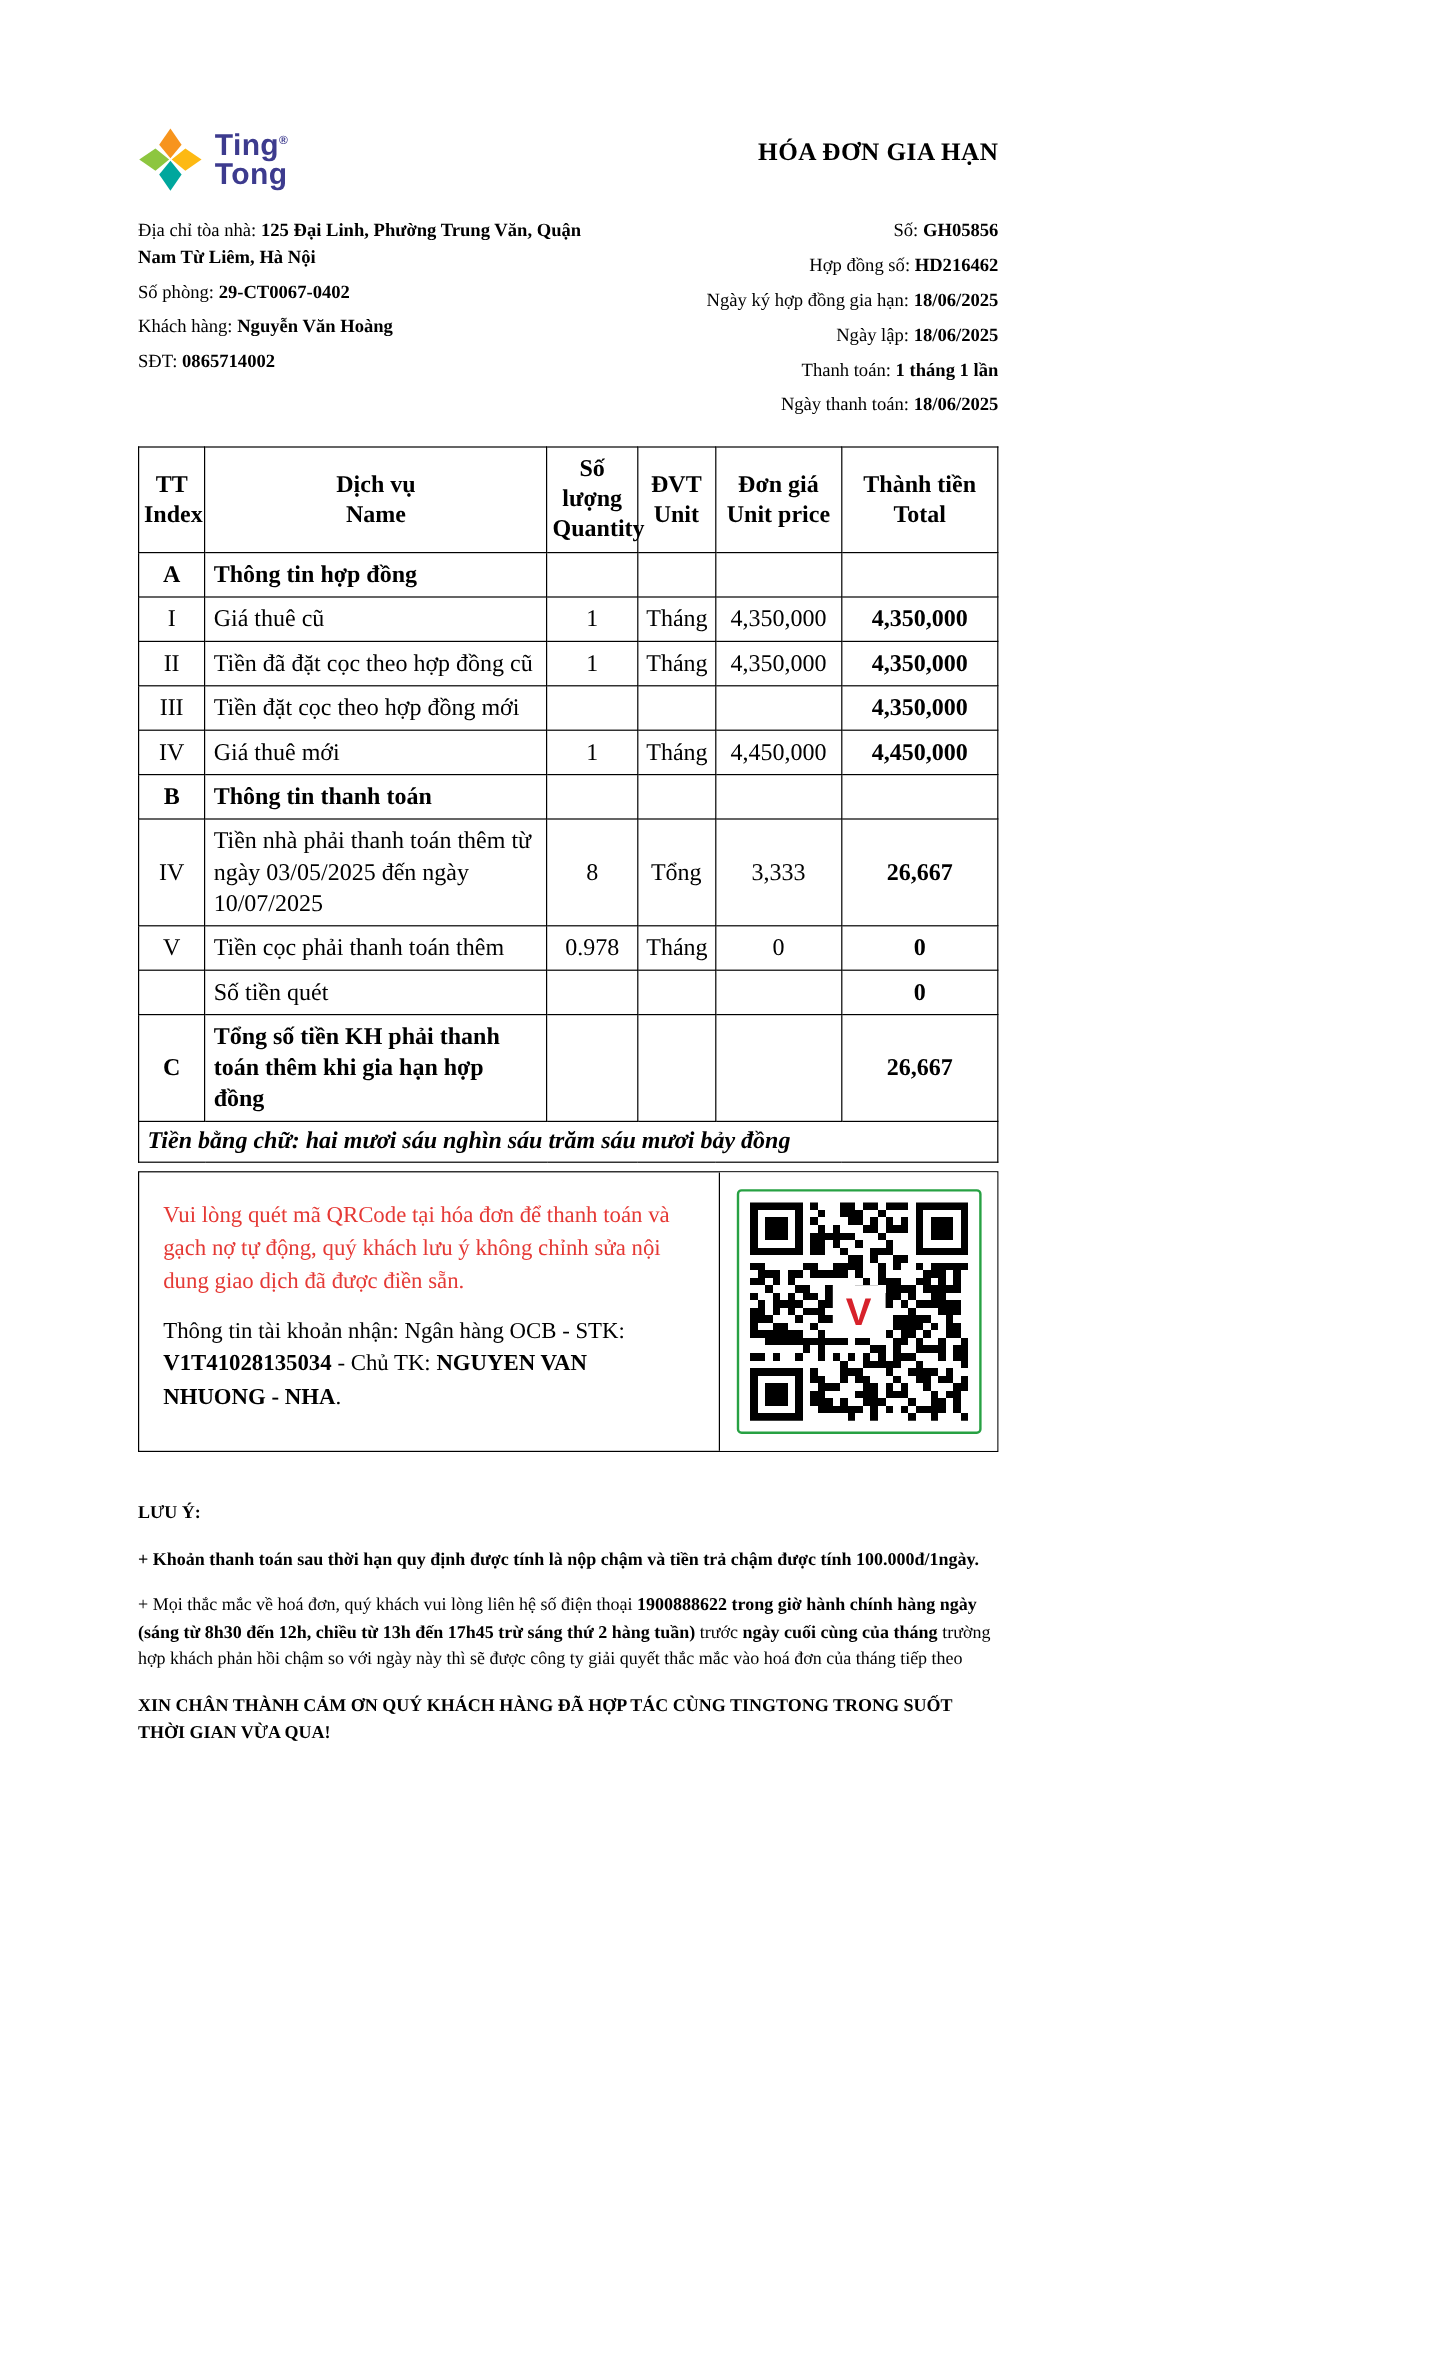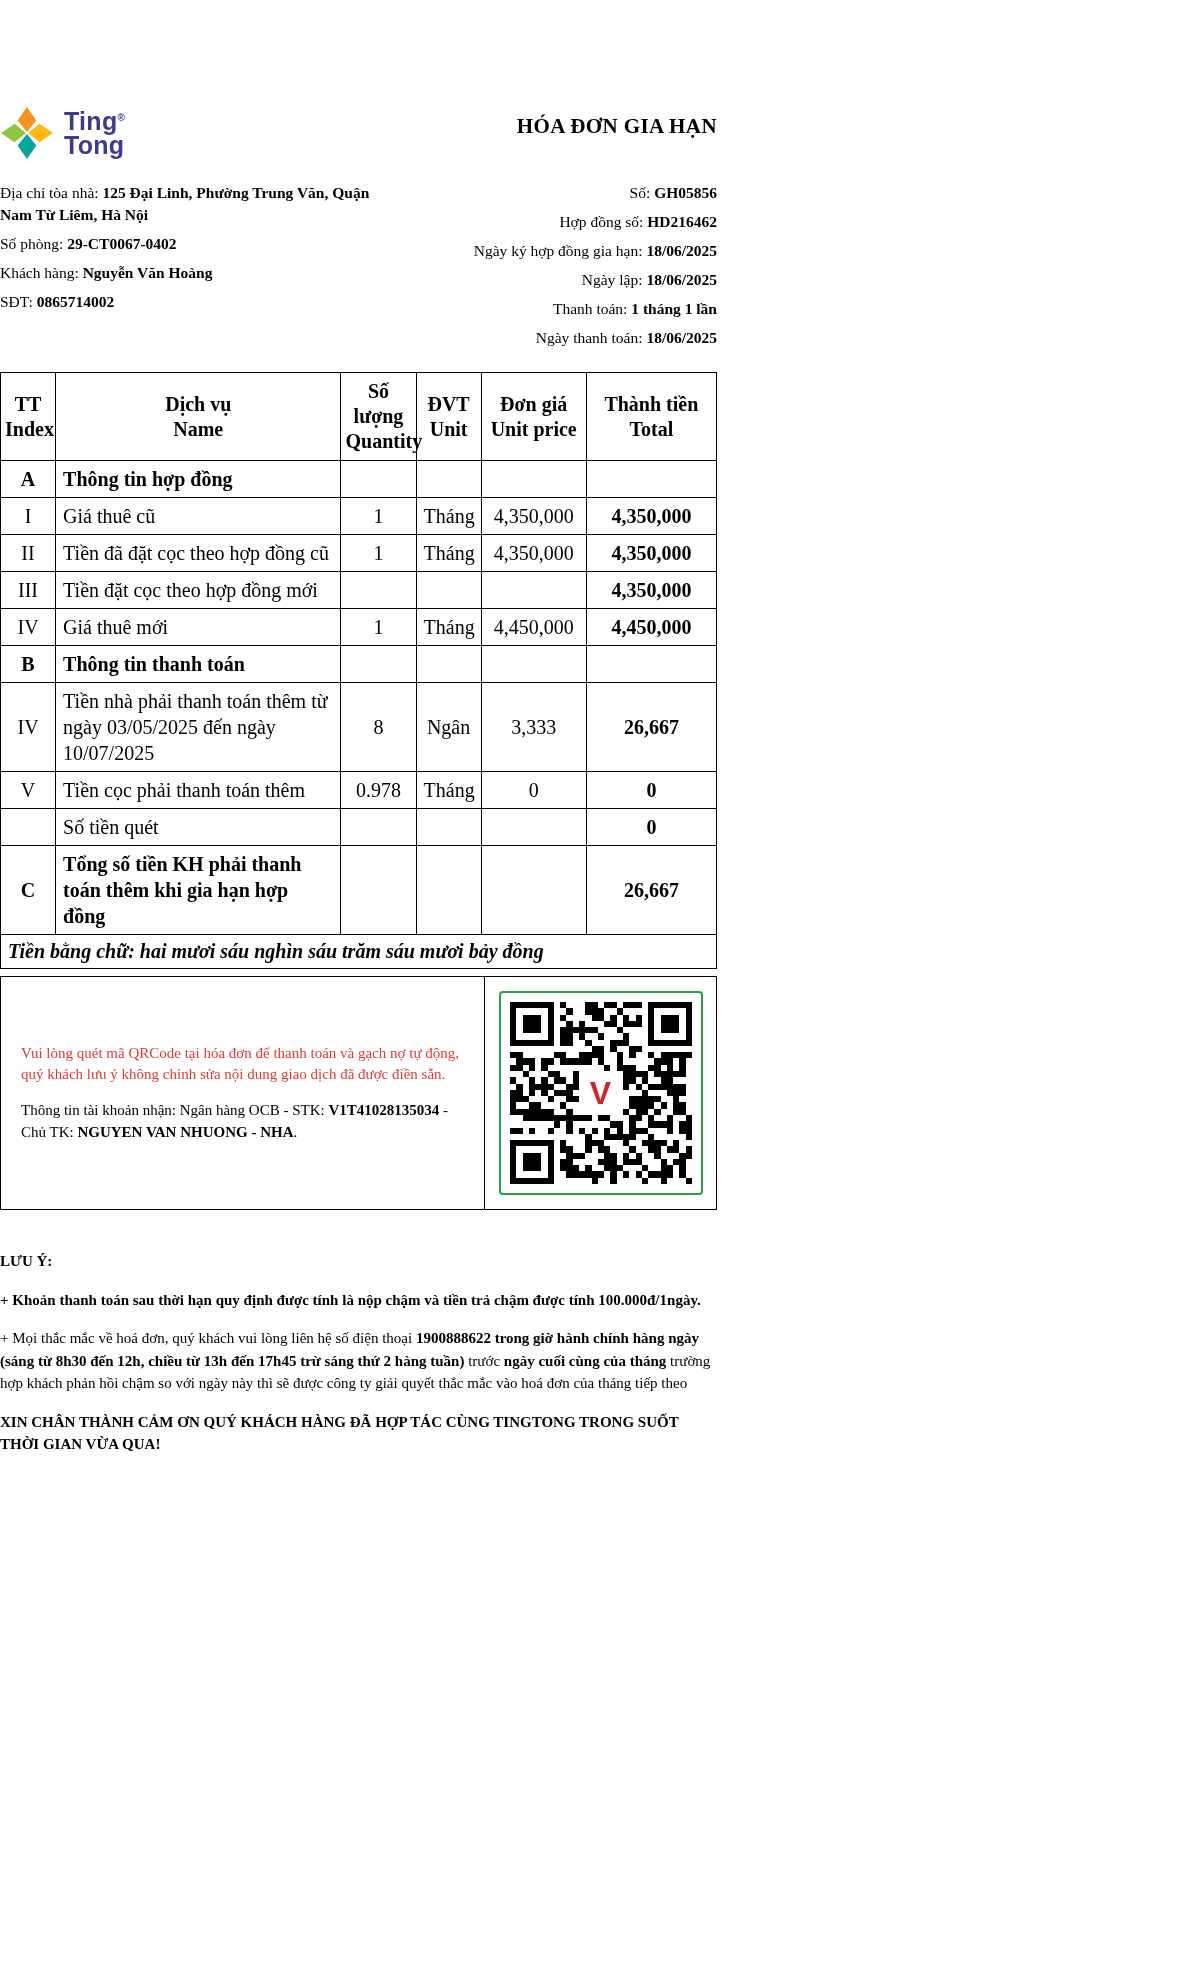--- a/index.html
+++ b/index.html
@@ -7,20 +7,21 @@
   body {
     width: 1200px;
     min-height: 1976px;
     background: #ffffff;
     color: #000;
     font-family: "Liberation Serif", serif;
   }
   .page {
     width: 717px;
     padding-top: 106px;
+    margin-left: 115px;
   }
 
   
   .header { display: flex; align-items: flex-start; }
   .brand { display: flex; align-items: center; gap: 10px; }
   .brand-mark { width: 54px; height: 54px; flex: 0 0 auto; }
   .wordmark {
     font-family: "Liberation Sans", sans-serif;
     font-weight: bold;
     font-size: 25px;
@@ -76,22 +77,21 @@
     margin-top: 7px;
     border: 1px solid #000;
     display: flex;
     min-height: 234px;
   }
   .pay-text {
     flex: 1;
     padding: 22px 20px;
     display: flex;
     flex-direction: column;
-    justify-content: center;
-    font-size: 15px;
+    font-size: 19px;
     line-height: 1.45;
   }
   .qr-note { color: #e53935; margin: 0 0 14px 0; }
   .account-line { margin: 0; }
   .qr-cell {
     width: 232px;
     flex: 0 0 auto;
     border-left: 1px solid #000;
     display: flex;
     align-items: center;
@@ -238,21 +238,21 @@
           <td class="cell-name">Thông tin thanh toán</td>
           <td class="cell-qty"></td>
           <td class="cell-unit"></td>
           <td class="cell-price"></td>
           <td class="cell-total"></td>
         </tr>
         <tr>
           <td class="cell-index">IV</td>
           <td class="cell-name">Tiền nhà phải thanh toán thêm từ ngày 03/05/2025 đến ngày 10/07/2025</td>
           <td class="cell-qty">8</td>
-          <td class="cell-unit">Ngân</td>
+          <td class="cell-unit">Tổng</td>
           <td class="cell-price">3,333</td>
           <td class="cell-total">26,667</td>
         </tr>
         <tr>
           <td class="cell-index">V</td>
           <td class="cell-name">Tiền cọc phải thanh toán thêm</td>
           <td class="cell-qty">0.978</td>
           <td class="cell-unit">Tháng</td>
           <td class="cell-price">0</td>
           <td class="cell-total">0</td>

